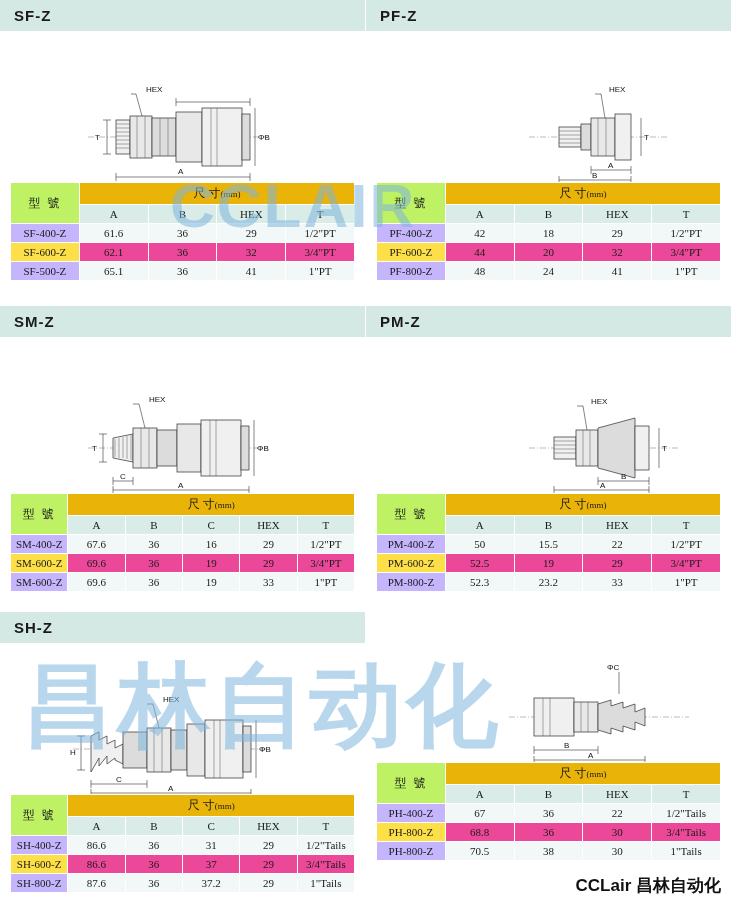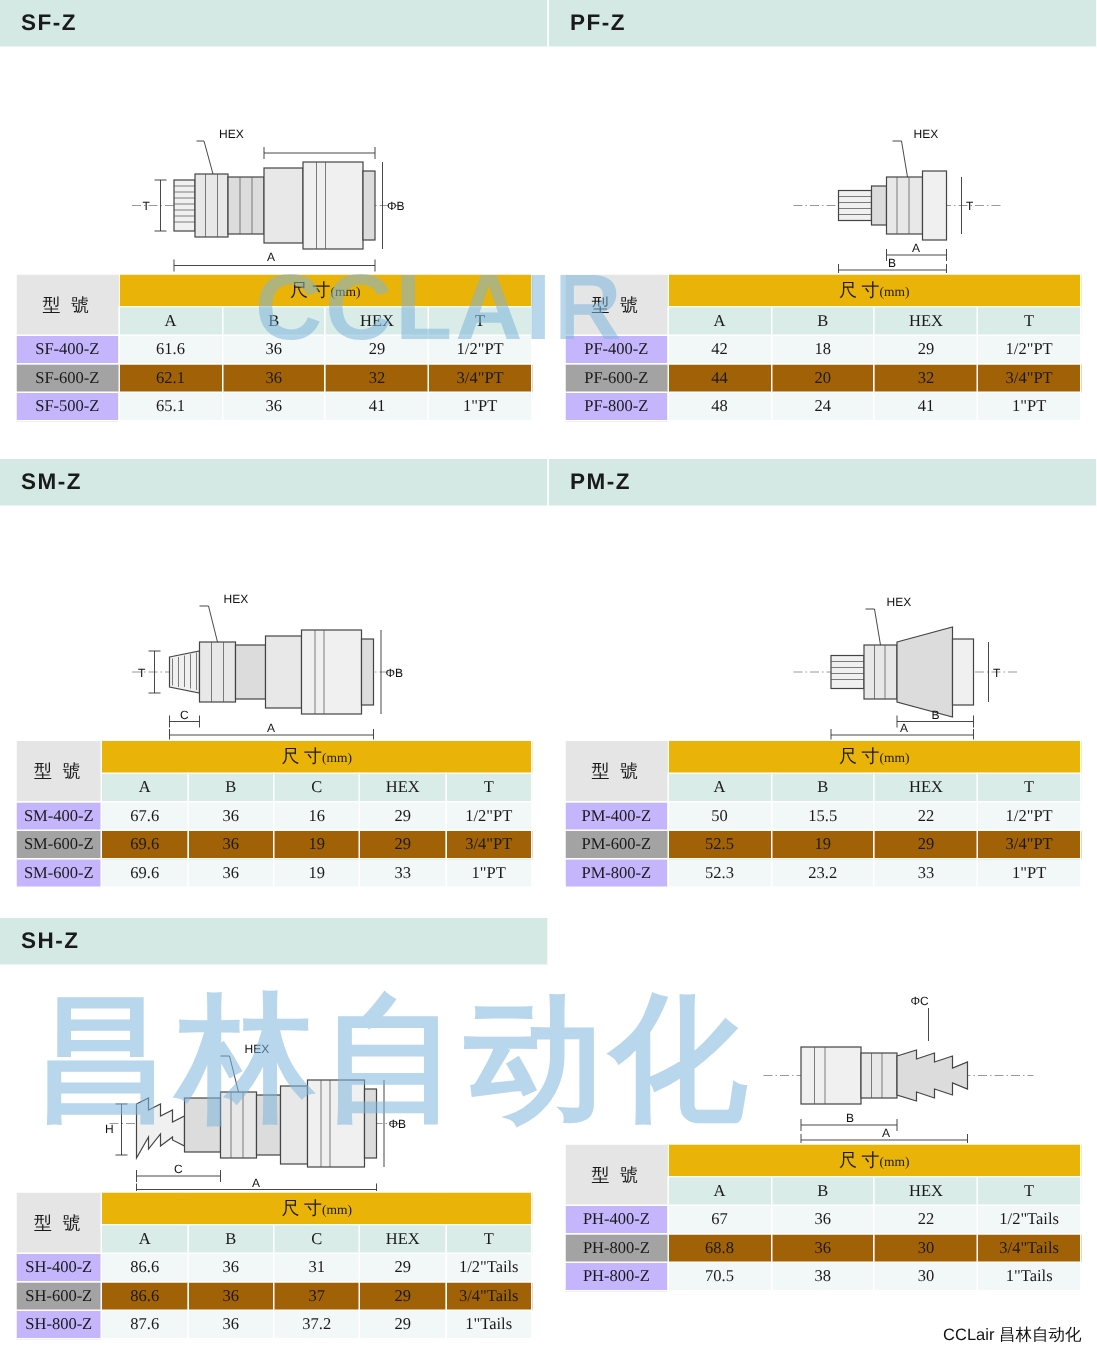--- a/index.html
+++ b/index.html
@@ -57,43 +57,43 @@
   }
   table.spec th, table.spec td {
     border: 1px solid #ffffff;
     text-align: center;
     padding: 2px 1px;
     color: #1a1a1a;
     font-family: "Liberation Serif", serif;
     height: 19px;
   }
   table.spec th.head-model {
-    background: #e5e5e5;
+    background: #bef264;
     font-weight: normal;
     letter-spacing: 2px;
     font-size: 12px;
   }
   table.spec th.head-dim {
     background: #eab308;
     font-weight: normal;
     font-size: 12px;
   }
   table.spec th.subhead {
     background: #d9ece7;
     font-weight: normal;
     font-size: 11px;
   }
   table.spec td.model {
     background: #c4b5fd;
     font-size: 11px;
   }
   table.spec tr.alt td { background: #eef6f4; }
-  table.spec tr.alt td.model { background: #a3a3a3; }
+  table.spec tr.alt td.model { background: #fde047; }
   table.spec td.val { background: #f2f8f7; }
-  table.spec tr.alt td.val { background: #a16207; }
+  table.spec tr.alt td.val { background: #ec4899; }
 
   .watermark {
     position: absolute;
     pointer-events: none;
     color: rgba(120, 175, 215, 0.45);
     font-weight: bold;
     font-family: "Liberation Sans", sans-serif;
     white-space: nowrap;
   }
   #wm-cclair {
@@ -105,22 +105,22 @@
   #wm-cn {
     left: 22px; top: 644px;
     font-size: 92px;
     letter-spacing: 4px;
     color: rgba(125, 180, 220, 0.55);
   }
   .footer-brand {
     position: absolute;
     right: 10px;
     bottom: 14px;
-    font-size: 11px;
-    font-weight: normal;
+    font-size: 17px;
+    font-weight: bold;
     color: #111;
     font-family: "Liberation Sans", sans-serif;
   }
   .thin { stroke: #555; stroke-width: 0.5; fill: none; }
   .body-fill { fill: #e8e8e8; stroke: #444; stroke-width: 0.8; }
   .body-fill2 { fill: #dcdcdc; stroke: #444; stroke-width: 0.8; }
   .body-fill3 { fill: #f0f0f0; stroke: #444; stroke-width: 0.8; }
   .lbl { font-size: 8px; font-family: "Liberation Sans", sans-serif; fill: #111; }
   .dim { stroke: #333; stroke-width: 0.6; fill: none; }
   .ctr { stroke: #777; stroke-width: 0.5; stroke-dasharray: 6 2 1 2; fill: none; }

